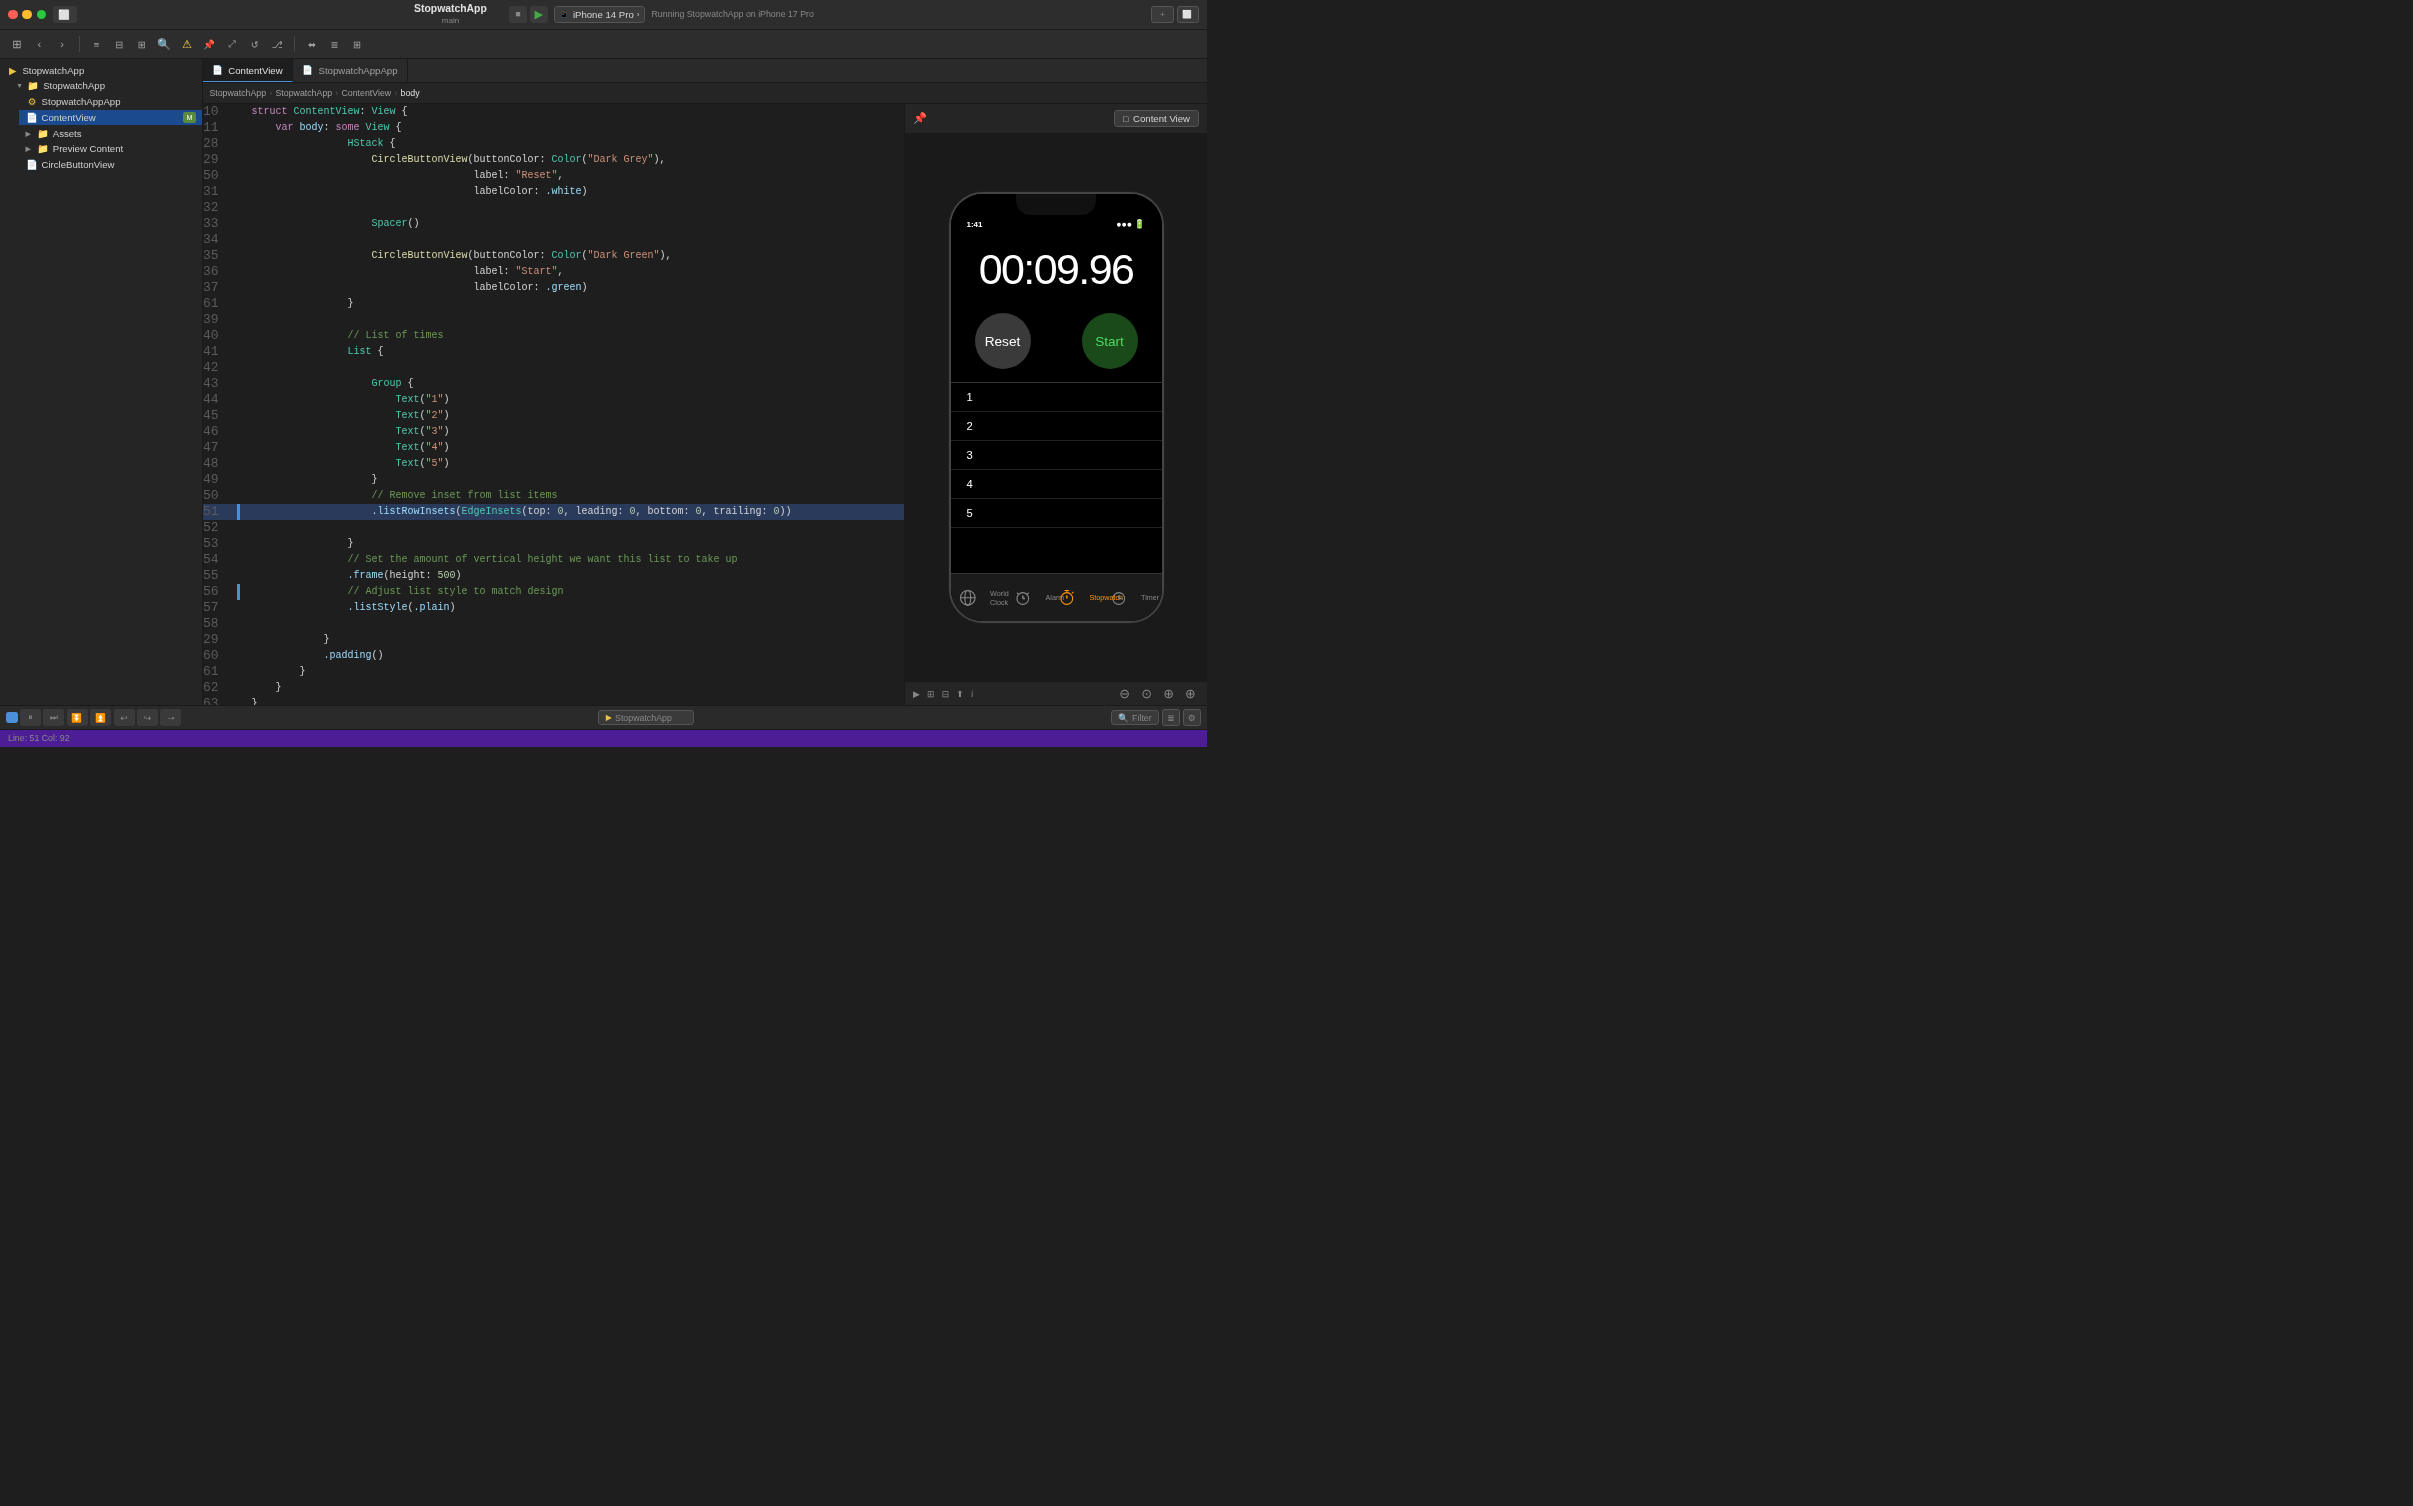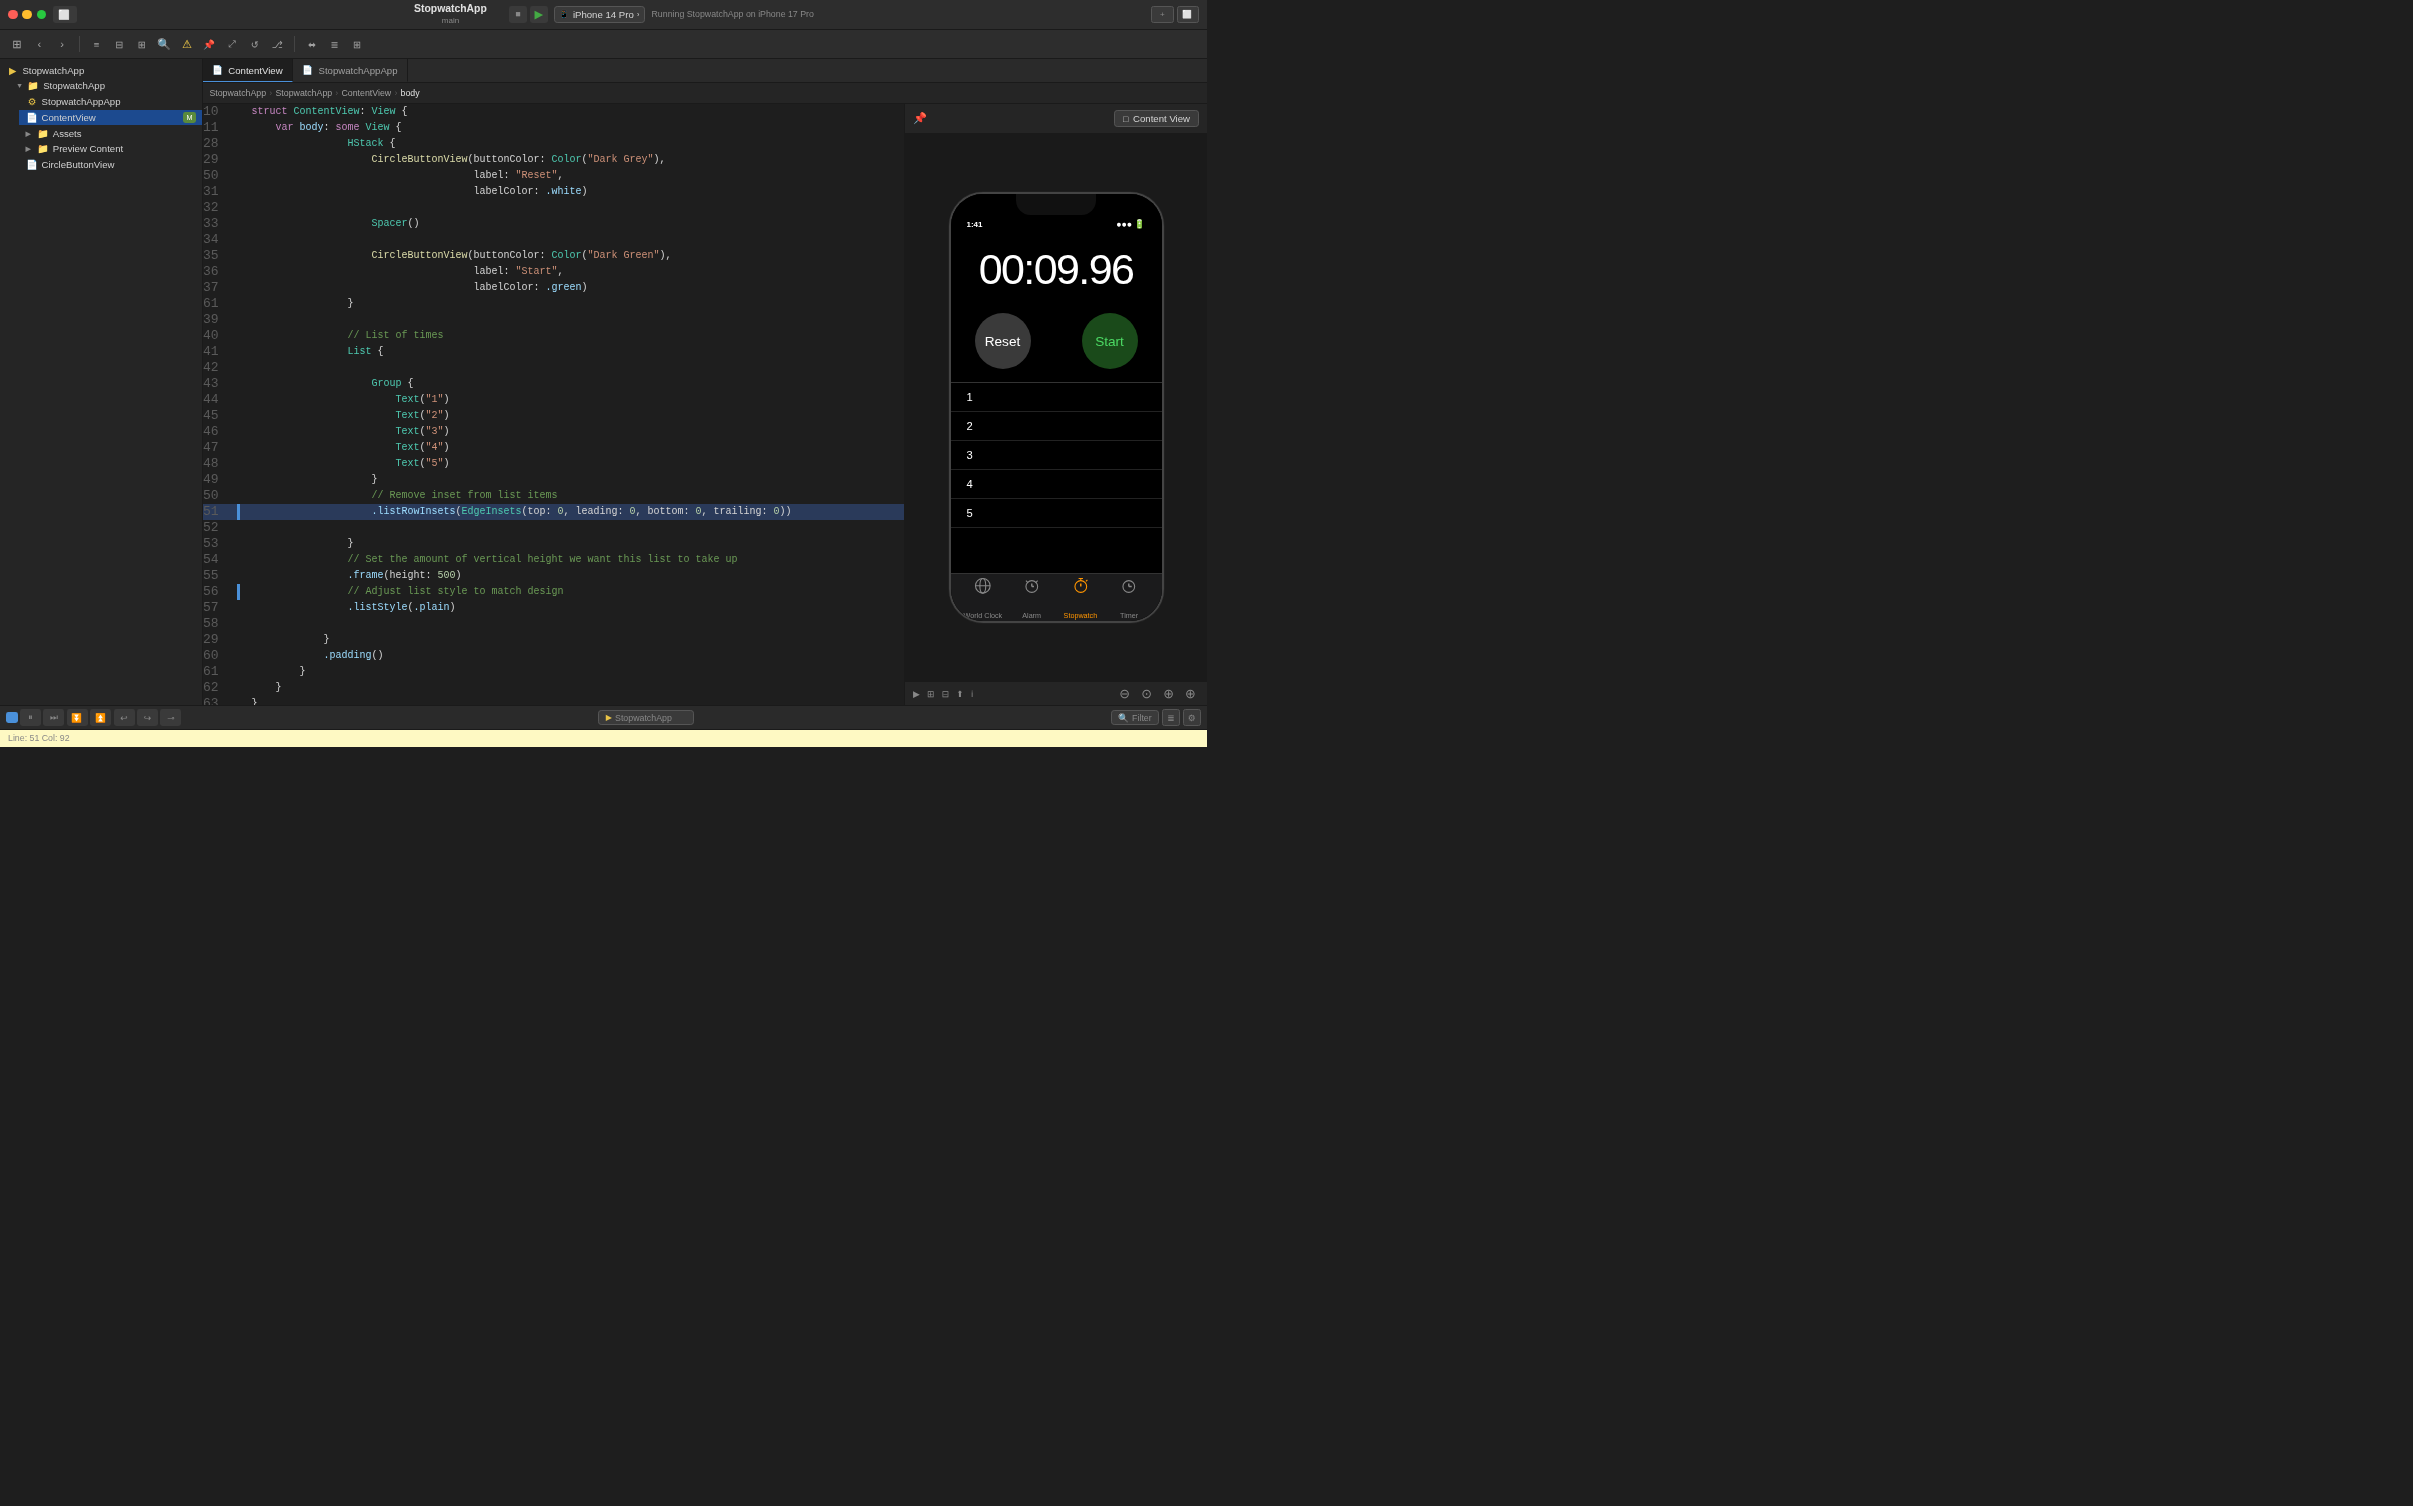--- a/index.html
+++ b/index.html
@@ -386,21 +386,21 @@
       height: 48px;
       background: rgba(28,28,30,0.95);
       border-top: 0.8px solid #333;
       display: flex;
       align-items: center;
       justify-content: space-around;
       padding: 0 8px;
     }
     .ios-tab {
       display: flex;
-      flex-direction: column;
+      flex-direction: row;
       align-items: center;
       gap: 14px;
       cursor: pointer;
       min-width: 44px;
     }
     .ios-tab-icon {
       width: 21px;
       height: 21px;
       display: flex;
       align-items: center;
@@ -933,16 +933,16 @@
   <div style="margin-left:auto;display:flex;align-items:center;gap:3.2px;">
     <div style="display:flex;align-items:center;gap:2.4px;background:#3a3a3a;border:0.8px solid #555;border-radius:3.2px;padding:1.6px 6.4px;font-size:8.8px;color:#888;">
       <span>🔍</span>
       <span>Filter</span>
     </div>
     <div style="width:17.6px;height:17.6px;background:#3a3a3a;border:0.8px solid #555;border-radius:2.4px;display:flex;align-items:center;justify-content:center;color:#888;font-size:8.8px;cursor:pointer;">≣</div>
     <div style="width:17.6px;height:17.6px;background:#3a3a3a;border:0.8px solid #555;border-radius:2.4px;display:flex;align-items:center;justify-content:center;color:#888;font-size:8.8px;cursor:pointer;">⚙</div>
   </div>
 </div>
 
-<div style="height:17.6px;background:#fef9c3;border-top:0.8px solid #1a1a1a;display:flex;align-items:center;padding:0 8px;font-size:8.8px;color:#888;">
+<div style="height:17.6px;background:#4c1d95;border-top:0.8px solid #1a1a1a;display:flex;align-items:center;padding:0 8px;font-size:8.8px;color:#888;">
   <span>Line: 51  Col: 92</span>
 </div>
 
 
 </body></html>

